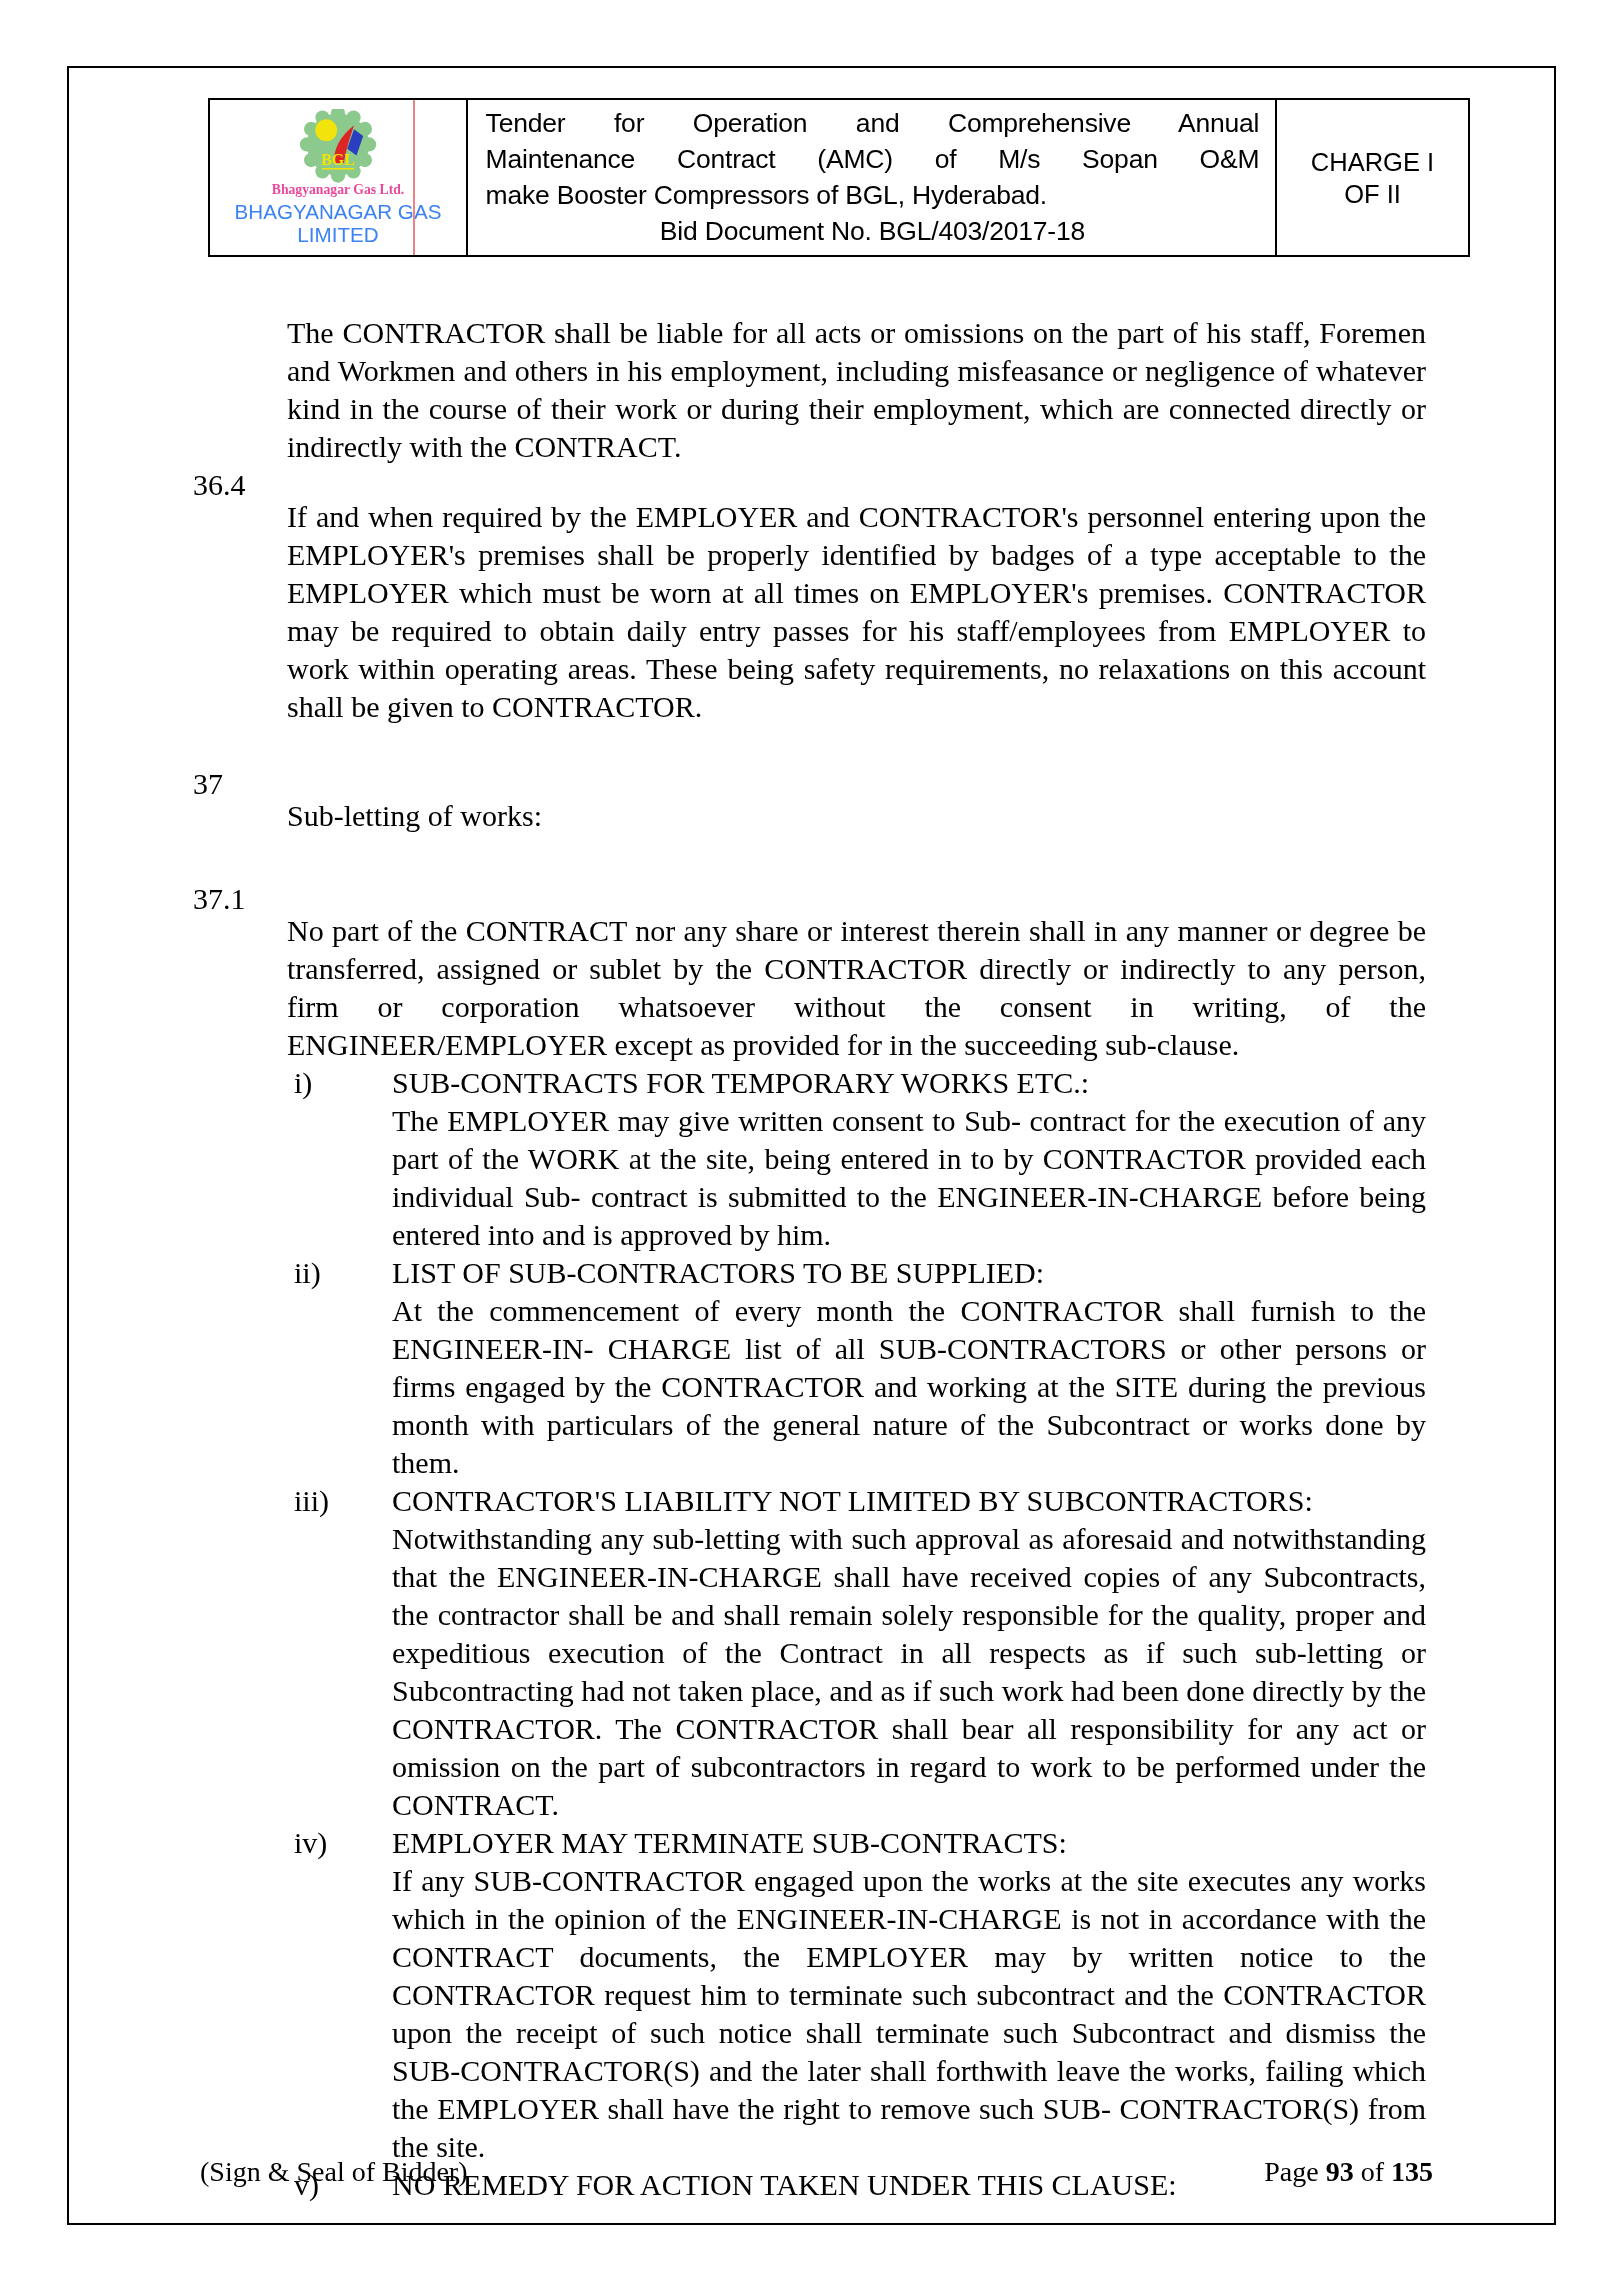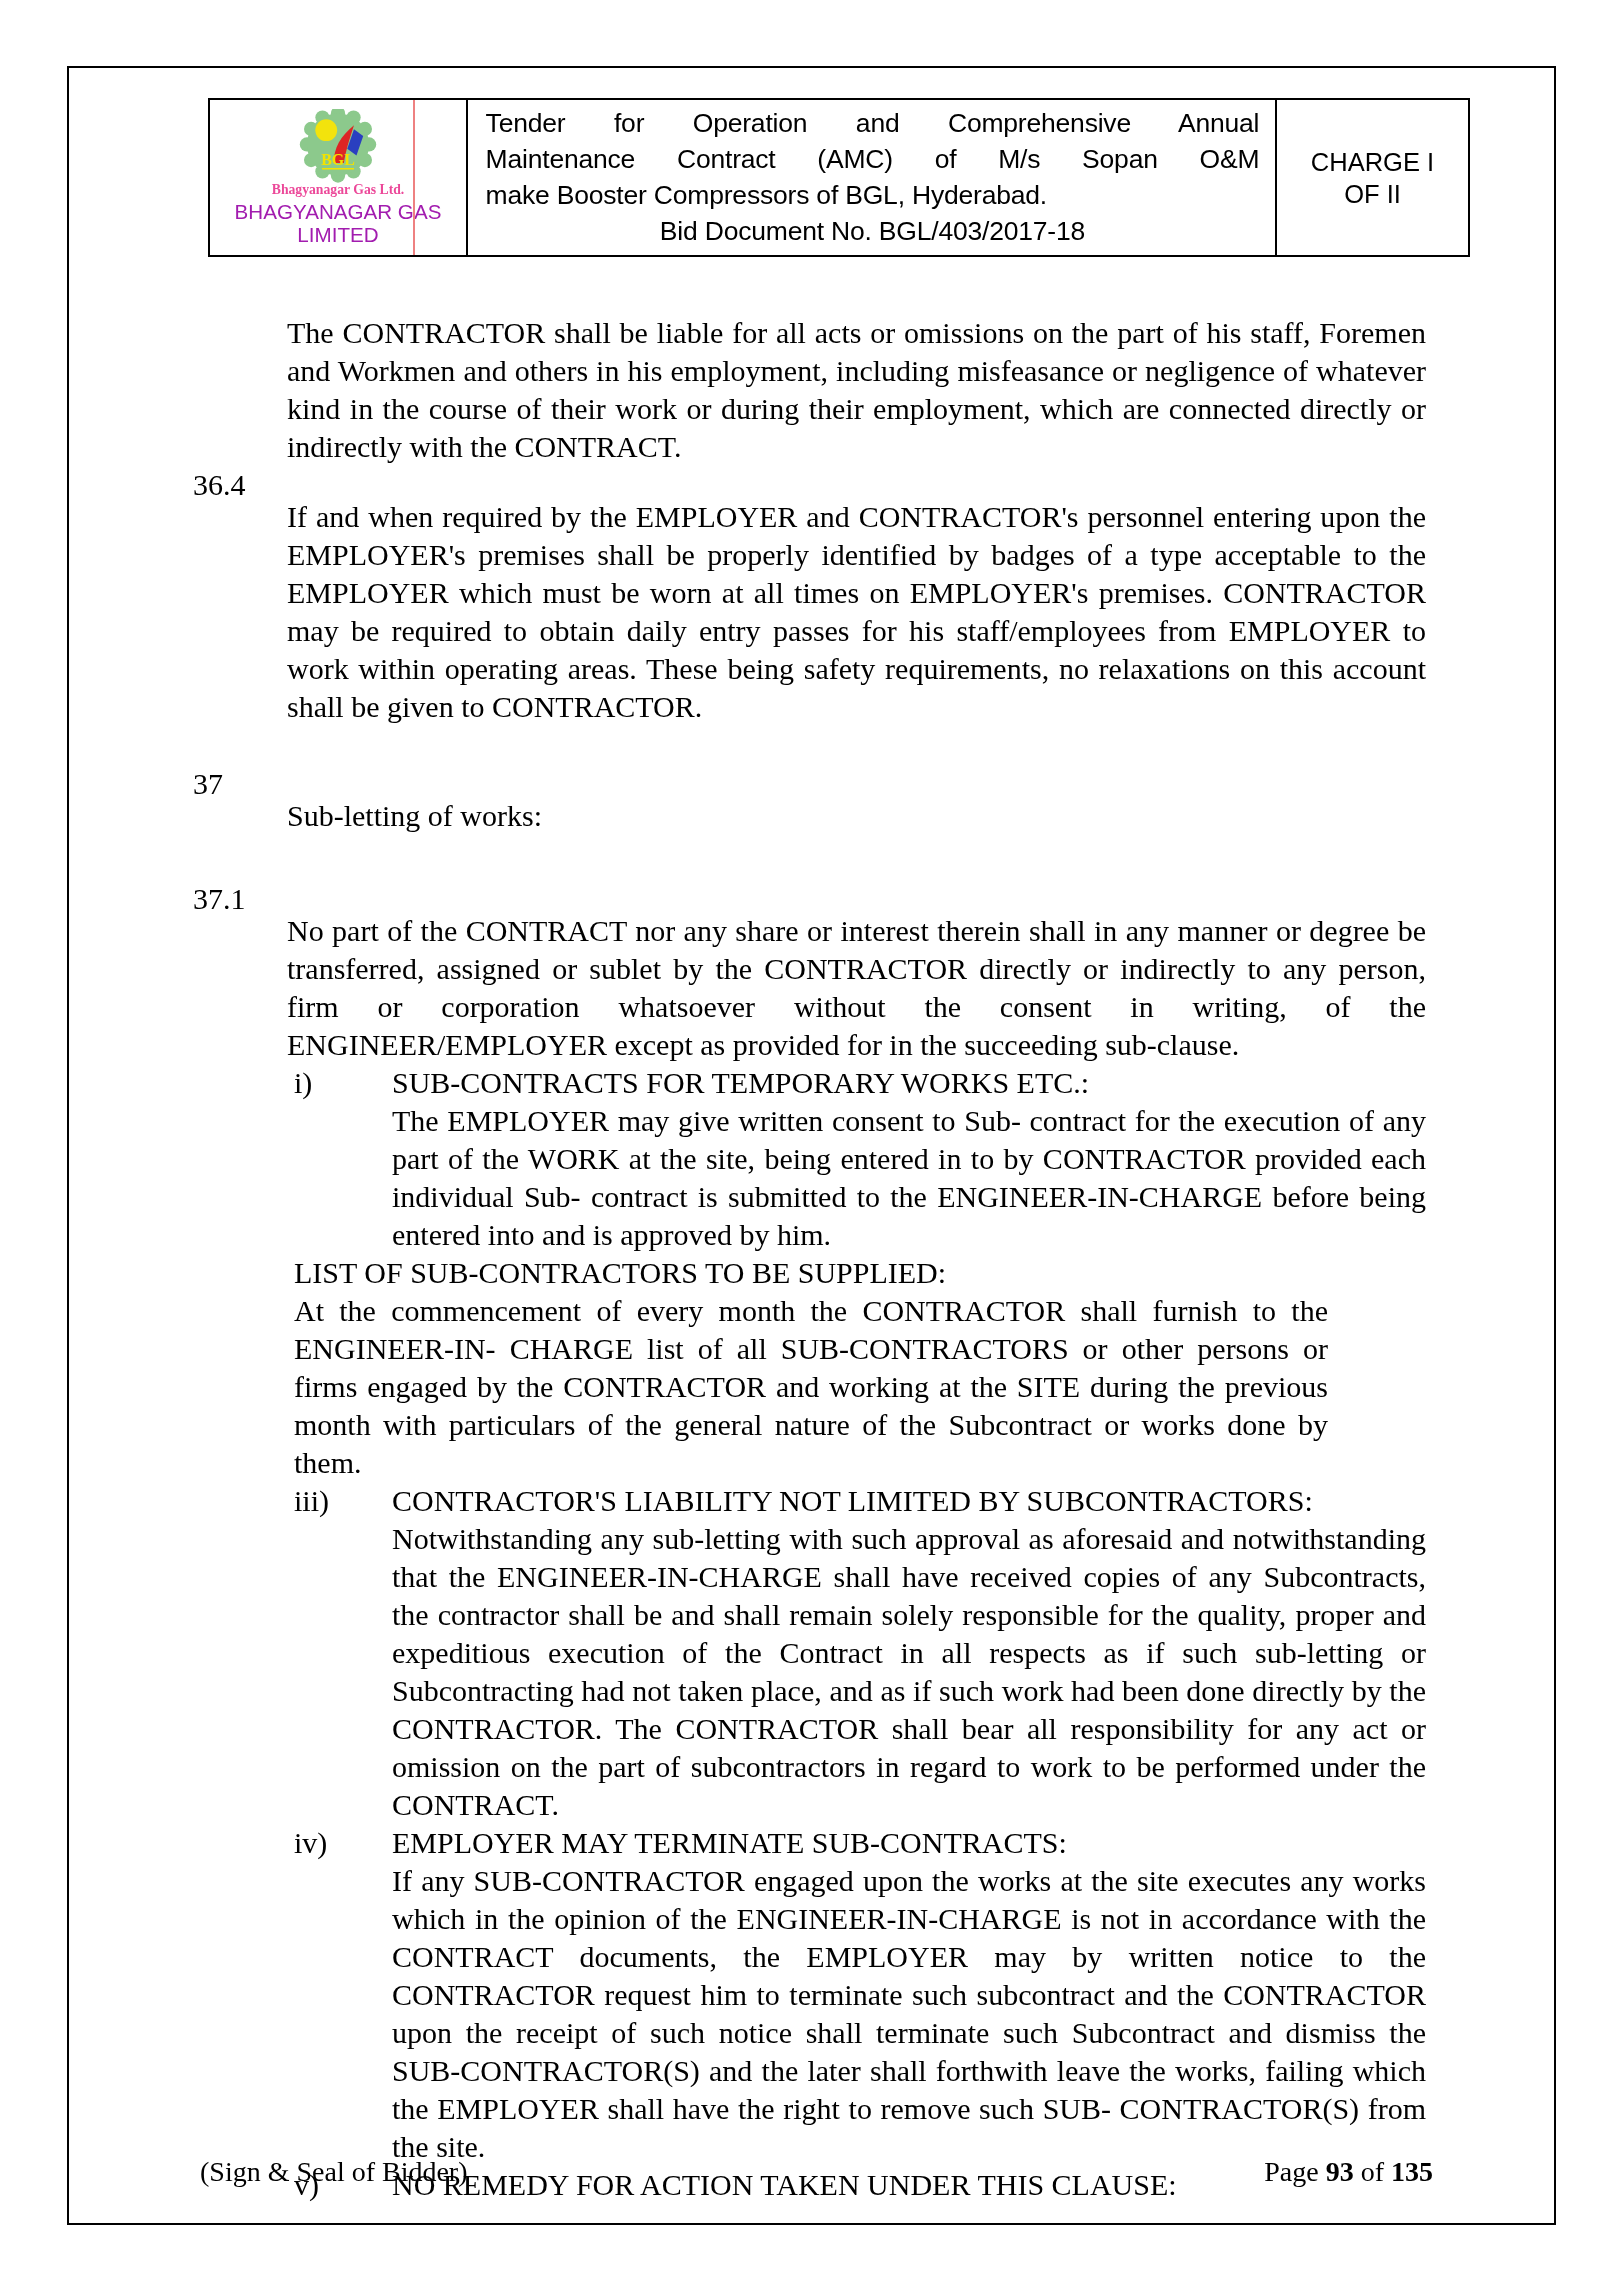--- a/index.html
+++ b/index.html
@@ -21,21 +21,21 @@
     width:256px; position:relative; display:flex; flex-direction:column;
     align-items:center; padding-top:9px;
   }
   .red-divider { position:absolute; left:203px; top:0; bottom:0; width:2px; background:#ee8181; }
   .logo-caption {
     font-family:"Liberation Serif", serif; font-weight:bold;
     font-size:13.7px; line-height:15.7px; color:#ec4899; margin-top:-2.9px;
   }
   .company-name {
     font-family:"Liberation Sans", sans-serif; font-size:20.6px; line-height:23.5px;
-    text-align:center; margin-top:2px; color:#a21caf;
+    text-align:center; margin-top:2px; color:#3b82f6;
   }
   .cell-title {
     flex:1; border-left:2px solid #000; border-right:2px solid #000;
     font-family:"Liberation Sans", sans-serif; font-size:26.5px; line-height:36px;
     padding:4.9px 15.7px 0 17.6px; letter-spacing:-0.2px;
   }
   .title-line { text-align:justify; text-align-last:justify; }
   .title-line.no-stretch { text-align:left; text-align-last:left; }
   .title-line.centered { text-align:center; text-align-last:center; }
   .cell-volume {
@@ -141,20 +141,21 @@
 
     <div class="subitem">
       <div class="subitem-marker">i)</div>
       <div class="subitem-content">
         <div class="subitem-heading">SUB-CONTRACTS FOR TEMPORARY WORKS ETC.:</div>
         <div class="subitem-text">The EMPLOYER may give written consent to Sub- contract for the execution of any part of the WORK at the site, being entered in to by CONTRACTOR provided each individual Sub- contract is submitted to the ENGINEER-IN-CHARGE before being entered into and is approved by him.</div>
       </div>
     </div>
 
     <div class="subitem">
+      <div class="subitem-marker">ii)</div>
       <div class="subitem-content">
         <div class="subitem-heading">LIST OF SUB-CONTRACTORS TO BE SUPPLIED:</div>
         <div class="subitem-text">At the commencement of every month the CONTRACTOR shall furnish to the ENGINEER-IN- CHARGE list of all SUB-CONTRACTORS or other persons or firms engaged by the CONTRACTOR and working at the SITE during the previous month with particulars of the general nature of the Subcontract or works done by them.</div>
       </div>
     </div>
 
     <div class="subitem">
       <div class="subitem-marker">iii)</div>
       <div class="subitem-content">
         <div class="subitem-heading">CONTRACTOR'S LIABILITY NOT LIMITED BY SUBCONTRACTORS:</div>

